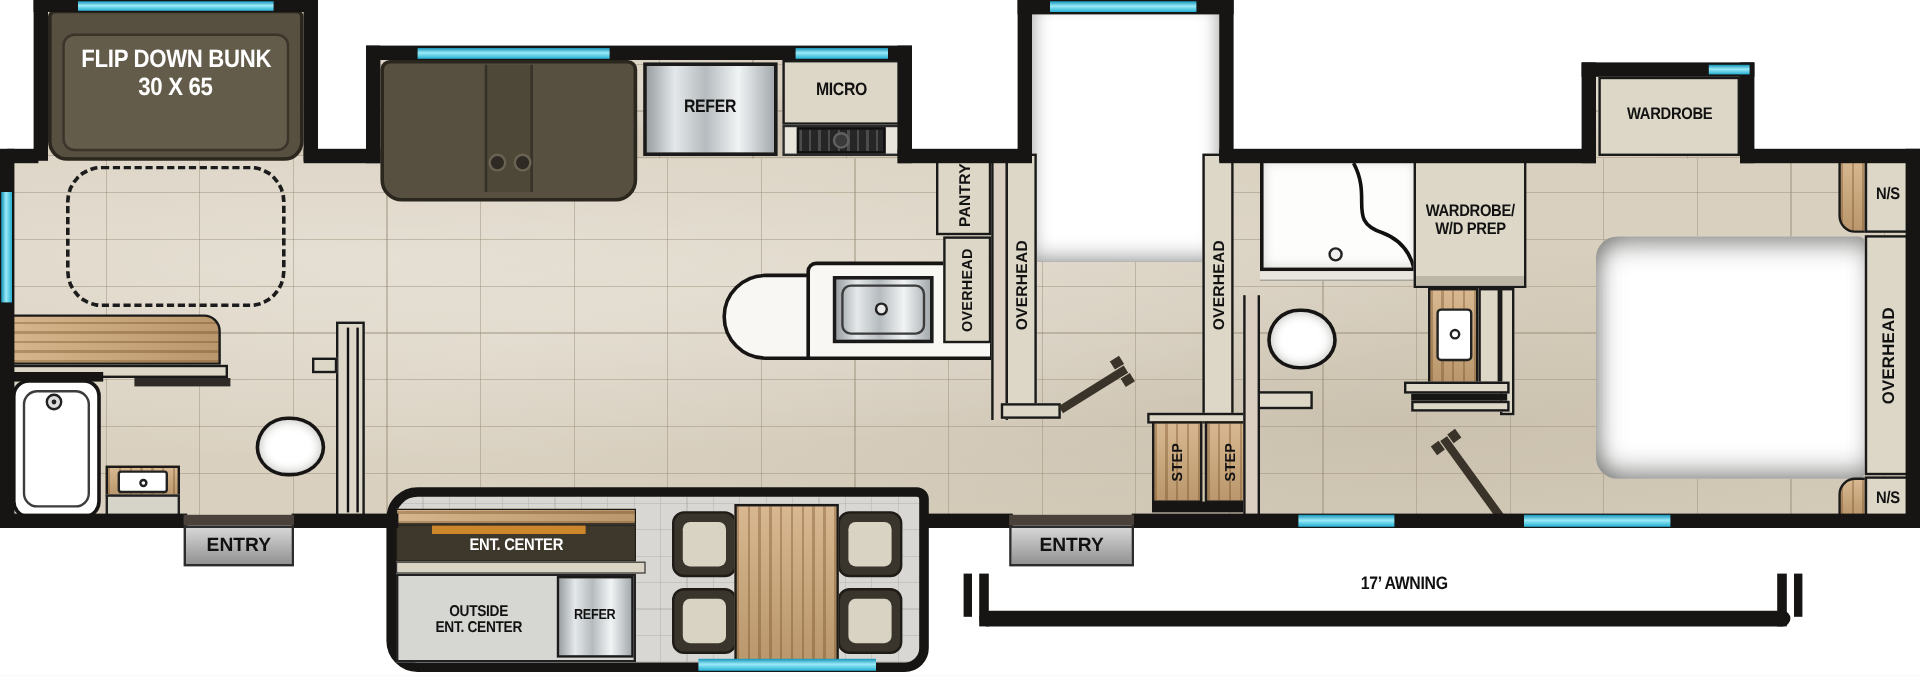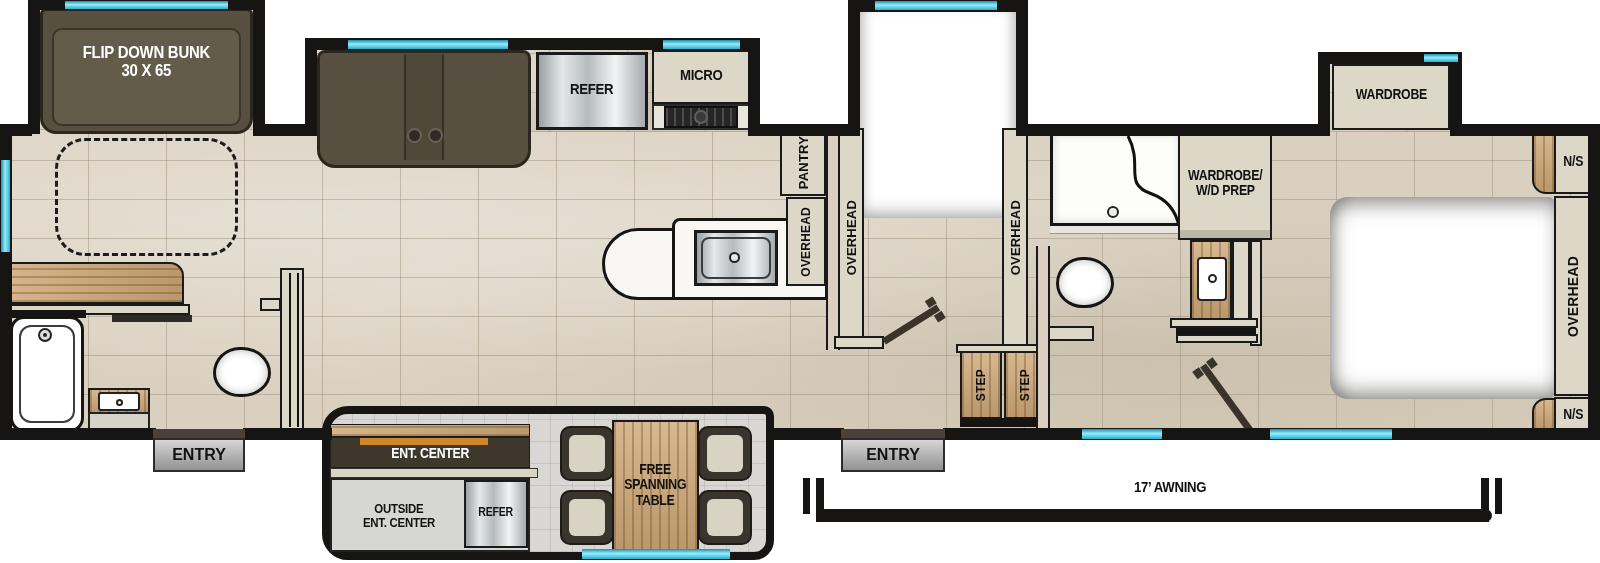--- a/index.html
+++ b/index.html
@@ -52,21 +52,21 @@
 
   <div class="tile" style="left:10px;top:128px;width:1580px;height:306px;"></div>
   <div class="tile" style="left:38px;top:8px;width:217px;height:122px;"></div>
   <div class="tile" style="left:315px;top:48px;width:435px;height:84px;"></div>
   <div class="tile" style="left:1328px;top:62px;width:126px;height:70px;"></div>
 
   <div class="abs" style="left:55px;top:138px;width:183px;height:118px;border:3px dashed #1c1c1c;border-radius:30px;box-sizing:border-box;"></div>
 
   <div class="sofa" style="left:40px;top:8px;width:213px;height:126px;border-radius:6px 6px 16px 16px;"></div>
   <div class="abs" style="left:52px;top:28px;width:189px;height:98px;background:#645c4a;border:2px solid #3a342a;border-radius:10px;box-sizing:border-box;"></div>
-  <div class="lbl wlbl" style="left:48px;top:38px;width:197px;height:48px;font-size:17px;color:#fff;">
+  <div class="lbl wlbl" style="left:48px;top:38px;width:197px;height:48px;font-size:21px;color:#fff;">
     <span>FLIP DOWN BUNK</span>
     <span>30 X 65</span>
   </div>
 
   <div class="sofa" style="left:317px;top:50px;width:214px;height:118px;border-radius:8px 8px 18px 18px;"></div>
   <div class="abs" style="left:404px;top:54px;width:40px;height:106px;background:#4e4838;border-left:2px solid #35302a;border-right:2px solid #35302a;box-sizing:border-box;"></div>
   <div class="circ" style="left:407px;top:128px;width:15px;height:15px;background:#2f2b24;border:2px solid #6a6353;"></div>
   <div class="circ" style="left:428px;top:128px;width:15px;height:15px;background:#2f2b24;border:2px solid #6a6353;"></div>
 
   <div class="metal" style="left:536px;top:52px;width:112px;height:78px;"></div>
@@ -230,25 +230,20 @@
   <div class="abs" style="left:560px;top:490px;width:54px;height:55px;background:#3a352c;border:2px solid #1f1c17;border-radius:10px;box-sizing:border-box;">
     <span class="abs" style="left:7px;top:7px;right:7px;bottom:7px;background:#d9d3c3;border-radius:6px;"></span>
   </div>
   <div class="abs" style="left:698px;top:426px;width:54px;height:55px;background:#3a352c;border:2px solid #1f1c17;border-radius:10px;box-sizing:border-box;">
     <span class="abs" style="left:7px;top:7px;right:7px;bottom:7px;background:#d9d3c3;border-radius:6px;"></span>
   </div>
   <div class="abs" style="left:698px;top:490px;width:54px;height:55px;background:#3a352c;border:2px solid #1f1c17;border-radius:10px;box-sizing:border-box;">
     <span class="abs" style="left:7px;top:7px;right:7px;bottom:7px;background:#d9d3c3;border-radius:6px;"></span>
   </div>
   <div class="woodv" style="left:612px;top:420px;width:87px;height:133px;"></div>
-  <div class="lbl" style="left:612px;top:452px;width:87px;height:66px;font-size:14px;">
-    <span>FREE</span>
-    <span>SPANNING</span>
-    <span>TABLE</span>
-  </div>
 
   <div class="wall" style="left:6px;top:124px;width:26px;height:12px;"></div>
   <div class="wall" style="left:253px;top:124px;width:64px;height:12px;"></div>
   <div class="wall" style="left:748px;top:124px;width:112px;height:12px;"></div>
   <div class="wall" style="left:1016px;top:124px;width:314px;height:12px;"></div>
   <div class="wall" style="left:1450px;top:124px;width:150px;height:12px;"></div>
   <div class="wall" style="left:0px;top:124px;width:12px;height:316px;"></div>
   <div class="wall" style="left:1588px;top:124px;width:12px;height:316px;"></div>
   <div class="wall" style="left:0px;top:428px;width:156px;height:12px;"></div>
   <div class="wall" style="left:243px;top:428px;width:89px;height:12px;"></div>

